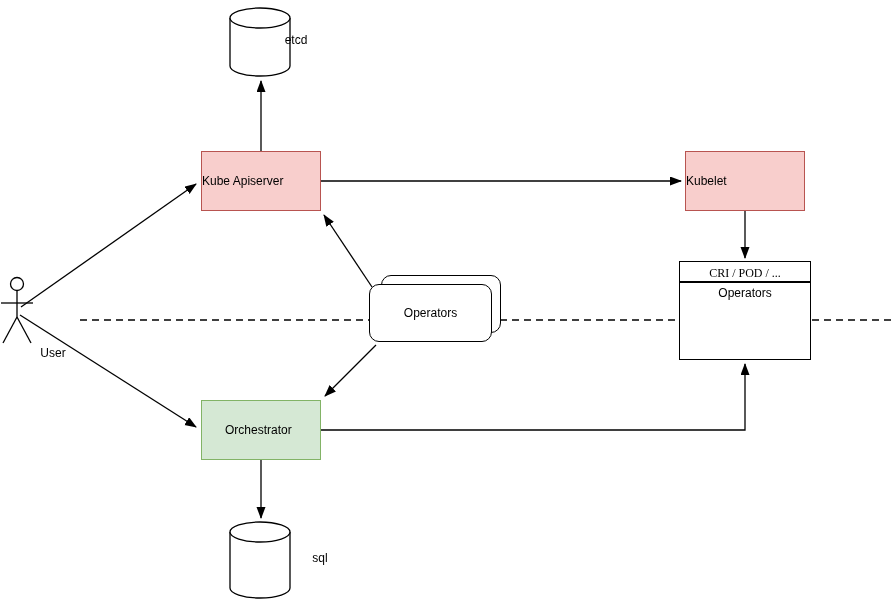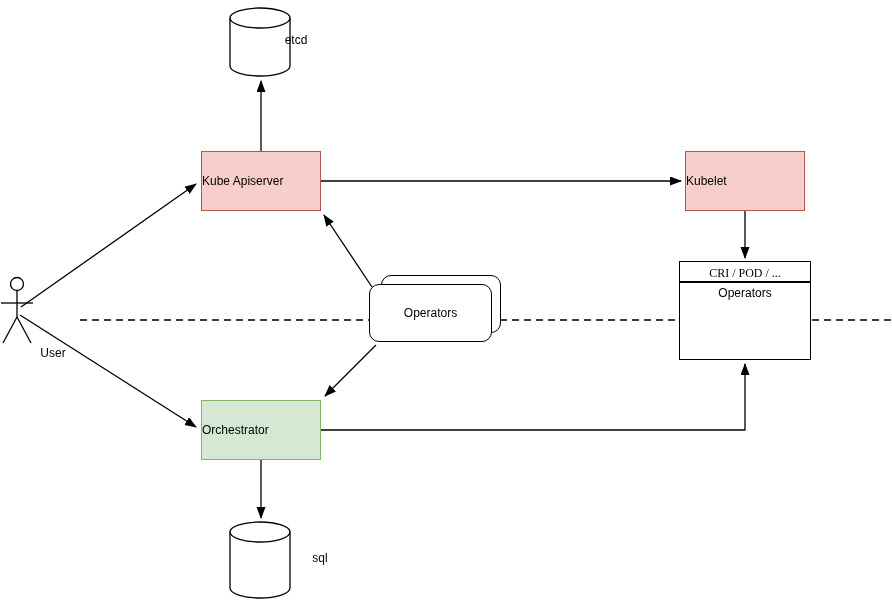--- a/index.html
+++ b/index.html
@@ -84,21 +84,21 @@
   </svg>
 
   <div class="node red" style="left:201px;top:151px;width:120px;height:60px;">
     <span>Kube Apiserver</span>
   </div>
 
   <div class="node red" style="left:685px;top:151px;width:120px;height:60px;">
     <span>Kubelet</span>
   </div>
 
-  <div class="node green" style="left:201px;top:400px;width:120px;height:60px;">
+  <div class="node green" style="left:201px;top:400px;width:120px;height:60px;padding-left:23px;">
     <span>Orchestrator</span>
   </div>
 
   <div class="rounded" style="left:381px;top:275px;width:120px;height:58px;"></div>
   <div class="rounded" style="left:369px;top:284px;width:123px;height:58px;">
     <span>Operators</span>
   </div>
 
   <div class="sectioned" style="left:679px;top:261px;width:132px;height:99px;">
     <div class="sec-header">

